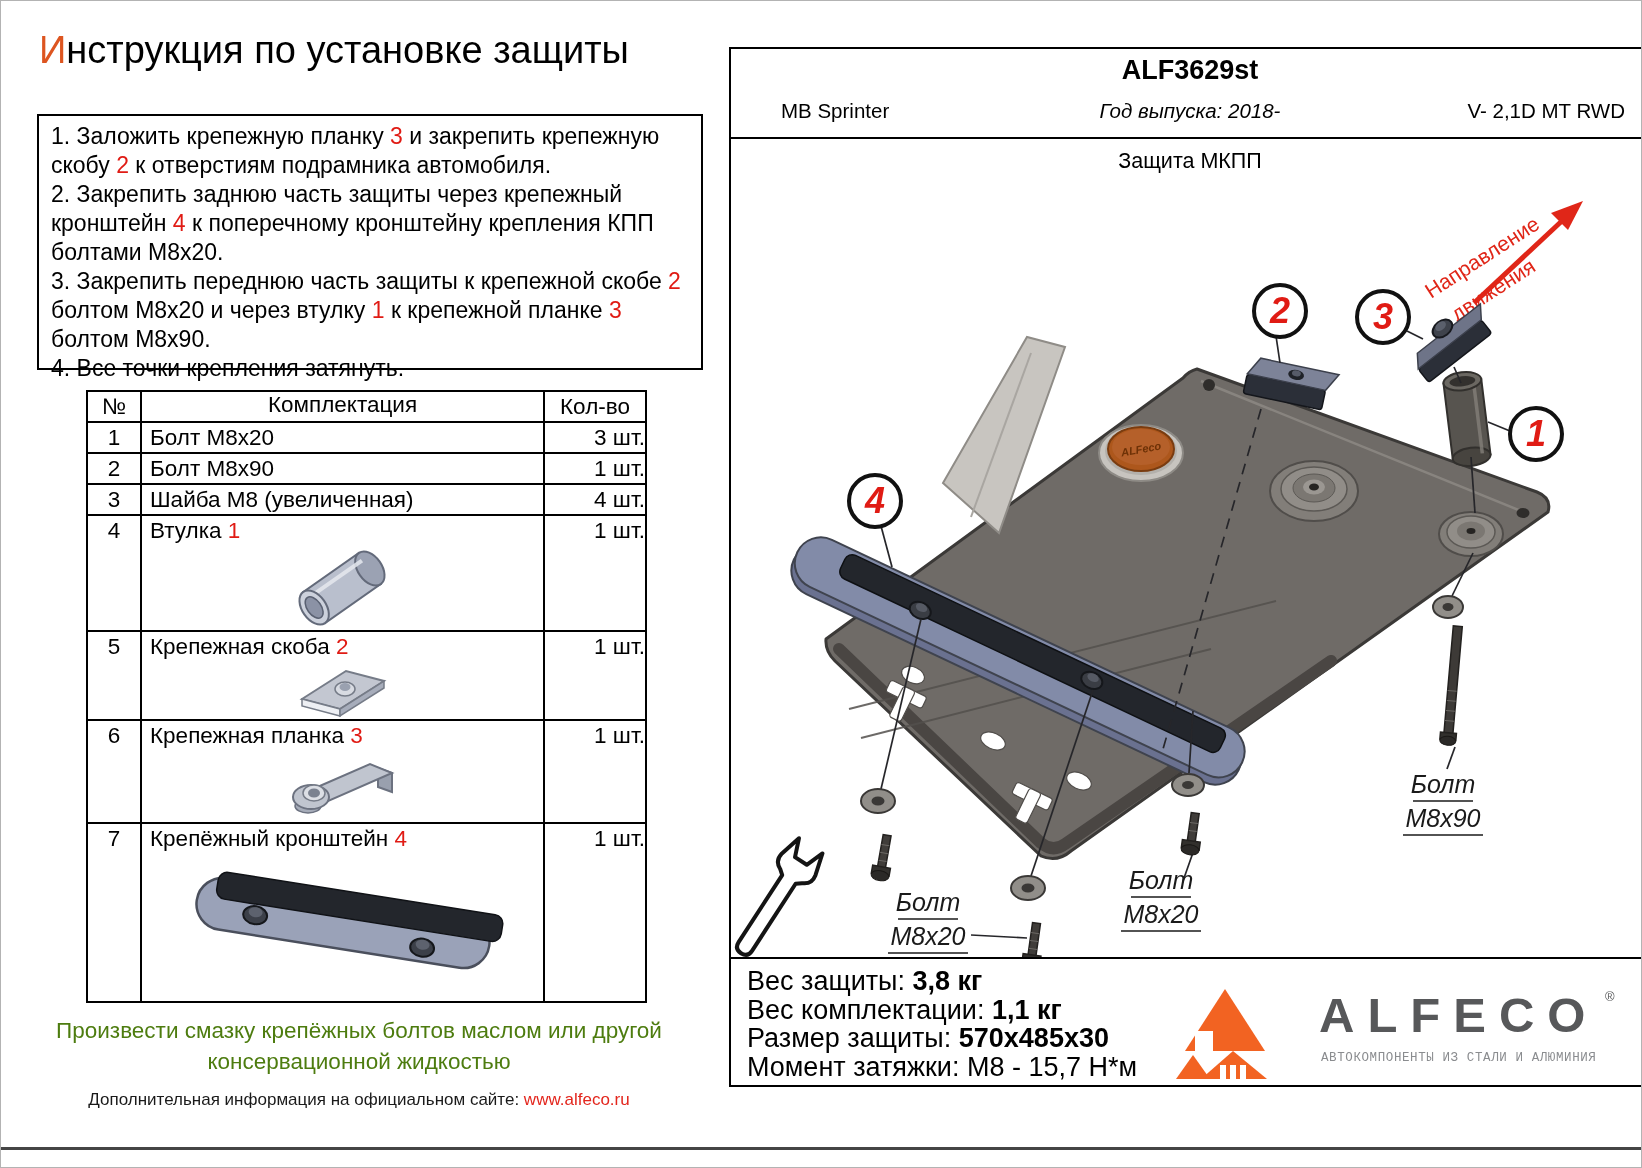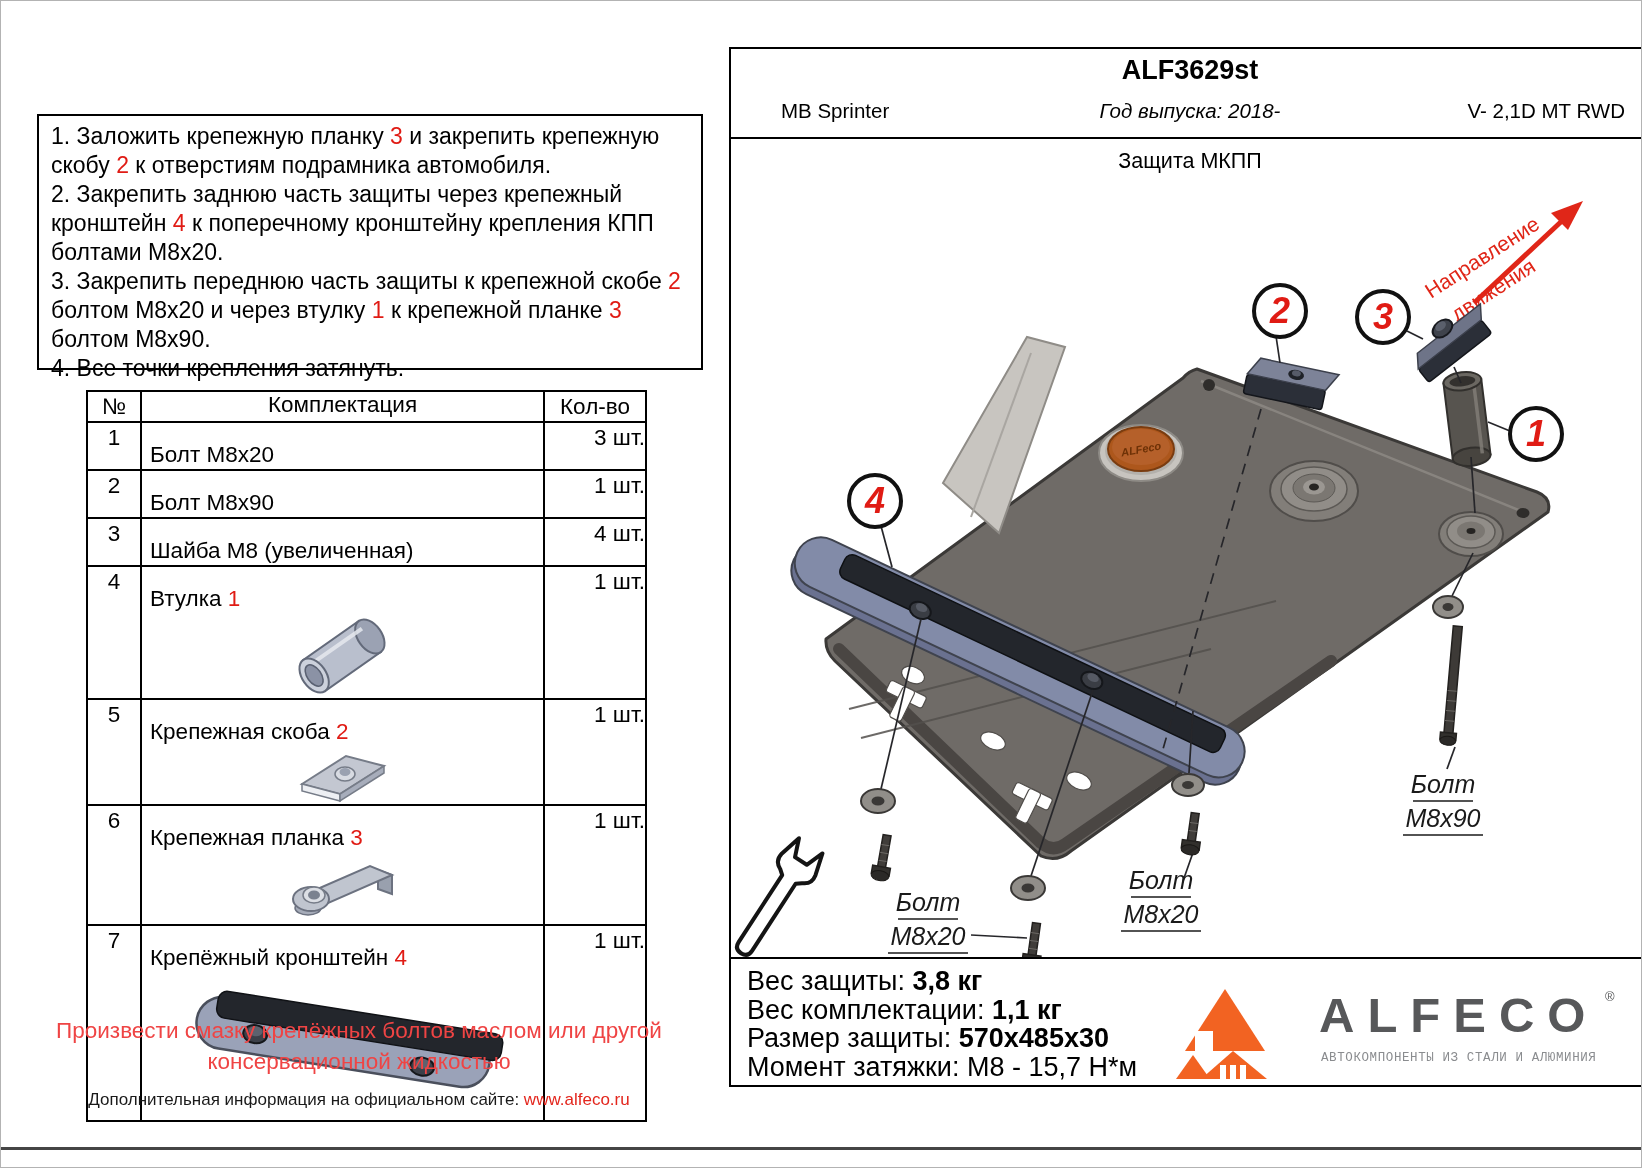--- a/index.html
+++ b/index.html
@@ -13,25 +13,25 @@
   #instruction-box{position:absolute;left:36px;top:113px;width:666px;height:256px;
        border:2.5px solid #000;padding:6px 10px 6px 12px;box-sizing:border-box;
        font-size:23px;line-height:1.26;}
   .instr-line{margin:0;}
   #parts-table{position:absolute;left:85px;top:389px;border-collapse:collapse;table-layout:fixed;width:557px;}
   #parts-table th,#parts-table td{border:2px solid #000;font-weight:normal;font-size:22.5px;padding:0;}
   #parts-table th{height:27px;text-align:center;}
   .cell-num{width:52px;text-align:center;vertical-align:top;line-height:29px;}
   .cell-name{width:401px;text-align:left;vertical-align:top;}
   .cell-qty{width:100px;text-align:right;vertical-align:top;line-height:29px;}
-  .name-line{padding:18px 8px 0 8px;line-height:28px;}
+  .name-line{padding:1px 8px 0 8px;line-height:28px;}
   .part-img{text-align:center;}
   .part-img svg{display:inline-block;vertical-align:top;}
   #warning-text{position:absolute;left:30px;top:1014px;width:656px;text-align:center;
-       color:#ef4444;font-size:22.5px;line-height:1.38;}
+       color:#4d7c0f;font-size:22.5px;line-height:1.38;}
   #site-info{position:absolute;left:30px;top:1089px;width:656px;text-align:center;font-size:17px;color:#1a1a1a;}
   #site-info .link{color:#e3261d;text-decoration:none;}
   
   #right-panel{position:absolute;left:728px;top:46px;width:922px;height:1040px;
        border:2.5px solid #000;box-sizing:border-box;}
   #panel-header{position:absolute;left:0;top:0;right:0;height:88px;border-bottom:2.5px solid #000;}
   #product-code{position:absolute;left:0;right:0;top:6px;text-align:center;font-size:27px;font-weight:bold;}
   #product-vehicle{position:absolute;left:50px;top:50px;font-size:20.5px;}
   #product-year{position:absolute;left:0;right:0;top:50px;text-align:center;font-size:20.5px;font-style:italic;}
   #product-engine{position:absolute;right:24px;top:50px;font-size:20.5px;}
@@ -47,20 +47,21 @@
   #brand-reg{position:absolute;left:432px;top:2px;font-size:13px;color:#57585a;}
   #brand-tagline{position:absolute;left:148px;top:64px;font-size:12.5px;color:#8a8c8f;letter-spacing:0.6px;white-space:nowrap;font-family:Liberation Mono, monospace;}
   #fine-print{position:absolute;left:728px;top:1127px;width:889px;text-align:center;font-size:11.5px;color:#a2a2a2;}
   #bottom-rule{position:absolute;left:0;top:1146px;width:1642px;height:3px;background:#454545;}
 </style>
 </head>
 <body>
 
 <div id="page">
 
+  <div id="main-title"><span class="accent">И</span><span>нструкция по установке защиты</span></div>
 
   <div id="instruction-box">
     <div>
         <div class="instr-line"><span>1. Заложить крепежную планку </span><span class="red">3</span><span> и закрепить крепежную скобу </span><span class="red">2</span><span> к отверстиям подрамника автомобиля.</span></div>
         <div class="instr-line"><span>2. Закрепить заднюю часть защиты через крепежный кронштейн </span><span class="red">4</span><span> к поперечному кронштейну крепления КПП болтами М8х20.</span></div>
         <div class="instr-line"><span>3. Закрепить переднюю часть защиты  к крепежной скобе </span><span class="red">2</span><span> болтом М8х20 и через втулку </span><span class="red">1</span><span> к крепежной планке </span><span class="red">3</span><span> болтом М8х90.</span></div>
         <div class="instr-line"><span>4. Все точки крепления затянуть.</span></div>
       </div>
   </div>
 

